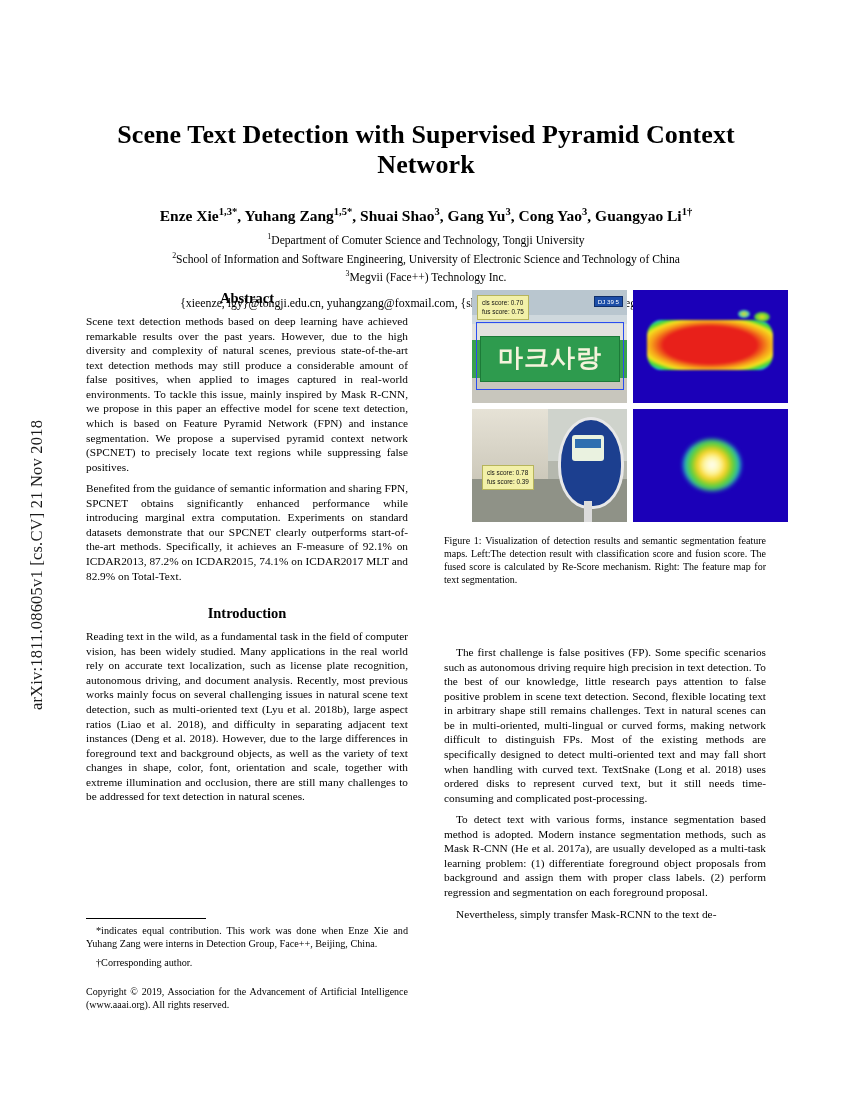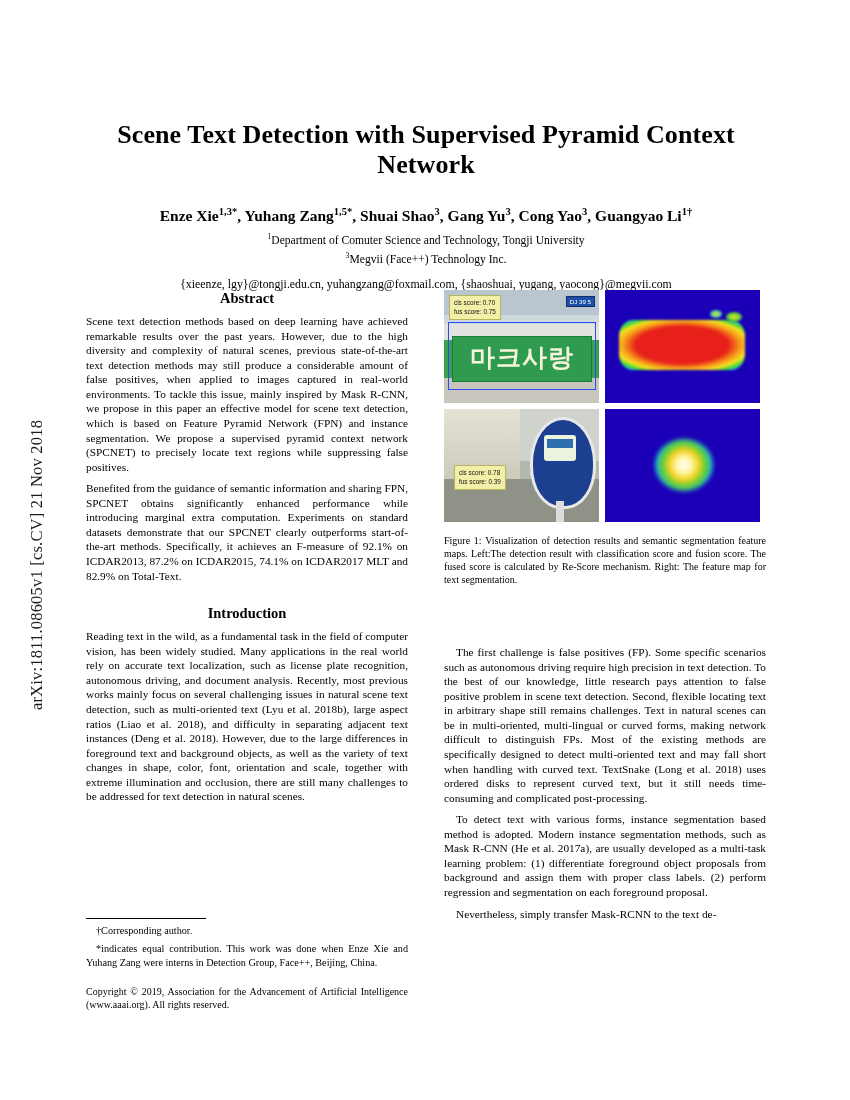--- a/index.html
+++ b/index.html
@@ -100,20 +100,21 @@
   
   .figure {
     width: 322px;
   }
   .fig-grid {
     display: grid;
     grid-template-columns: 155px 155px;
     grid-template-rows: 113px 113px;
     gap: 6px;
     margin-bottom: 12px;
+    margin-left: 28px;
   }
   .fig-cell { position: relative; overflow: hidden; }
 
   
   .p1 {
     background: linear-gradient(#b9c6cf 0%, #b9c6cf 22%, #cfd8dd 22%, #cfd8dd 30%, #e2e2de 30%, #e2e2de 44%, #3aa14e 44%, #3aa14e 78%, #c8c6bd 78%, #c8c6bd 100%);
   }
   .p1 .greenband {
     position: absolute;
     left: 8px; top: 46px;
@@ -289,20 +290,23 @@
 
   <div class="content">
     <div class="title">Scene Text Detection with Supervised Pyramid Context Network</div>
 
     <div class="authors">
       Enze Xie<sup>1,3*</sup>, Yuhang Zang<sup>1,5*</sup>, Shuai Shao<sup>3</sup>, Gang Yu<sup>3</sup>, Cong Yao<sup>3</sup>, Guangyao Li<sup>1†</sup>
     </div>
 
     <div class="affil">
       <sup>1</sup><span>Department of Comuter Science and Technology, Tongji University</span>
+    </div>
+    <div class="affil">
+      <sup>2</sup><span>School of Information and Software Engineering, University of Electronic Science and Technology of China</span>
     </div>
     <div class="affil">
       <sup>3</sup><span>Megvii (Face++) Technology Inc.</span>
     </div>
 
     <div class="email">{xieenze, lgy}@tongji.edu.cn, yuhangzang@foxmail.com, {shaoshuai, yugang, yaocong}@megvii.com</div>
   </div>
 
   <div class="columns">
 
@@ -363,18 +367,18 @@
   </div>
 
   <div class="col-right-lower">
     <p class="body indent">The first challenge is false positives (FP). Some specific scenarios such as autonomous driving require high precision in text detection. To the best of our knowledge, little research pays attention to false positive problem in scene text detection. Second, flexible locating text in arbitrary shape still remains challenges. Text in natural scenes can be in multi-oriented, multi-lingual or curved forms, making network difficult to distinguish FPs. Most of the existing methods are specifically designed to detect multi-oriented text and may fall short when handling with curved text. TextSnake (Long et al. 2018) uses ordered disks to represent curved text, but it still needs time-consuming and complicated post-processing.</p>
     <p class="body indent">To detect text with various forms, instance segmentation based method is adopted. Modern instance segmentation methods, such as Mask R-CNN (He et al. 2017a), are usually developed as a multi-task learning problem: (1) differentiate foreground object proposals from background and assign them with proper class labels. (2) perform regression and segmentation on each foreground proposal.</p>
     <p class="body indent">Nevertheless, simply transfer Mask-RCNN to the text de-</p>
   </div>
 
   <div class="footnotes">
     <div class="fn-rule"></div>
+    <p class="fn ind">*indicates equal contribution. This work was done when Enze Xie and Yuhang Zang were interns in Detection Group, Face++, Beijing, China.</p>
     <p class="fn ind">†Corresponding author.</p>
-    <p class="fn ind">*indicates equal contribution. This work was done when Enze Xie and Yuhang Zang were interns in Detection Group, Face++, Beijing, China.</p>
     <p class="copyright">Copyright © 2019, Association for the Advancement of Artificial Intelligence (www.aaai.org). All rights reserved.</p>
   </div>
 
 </div>
 
 </body></html>

